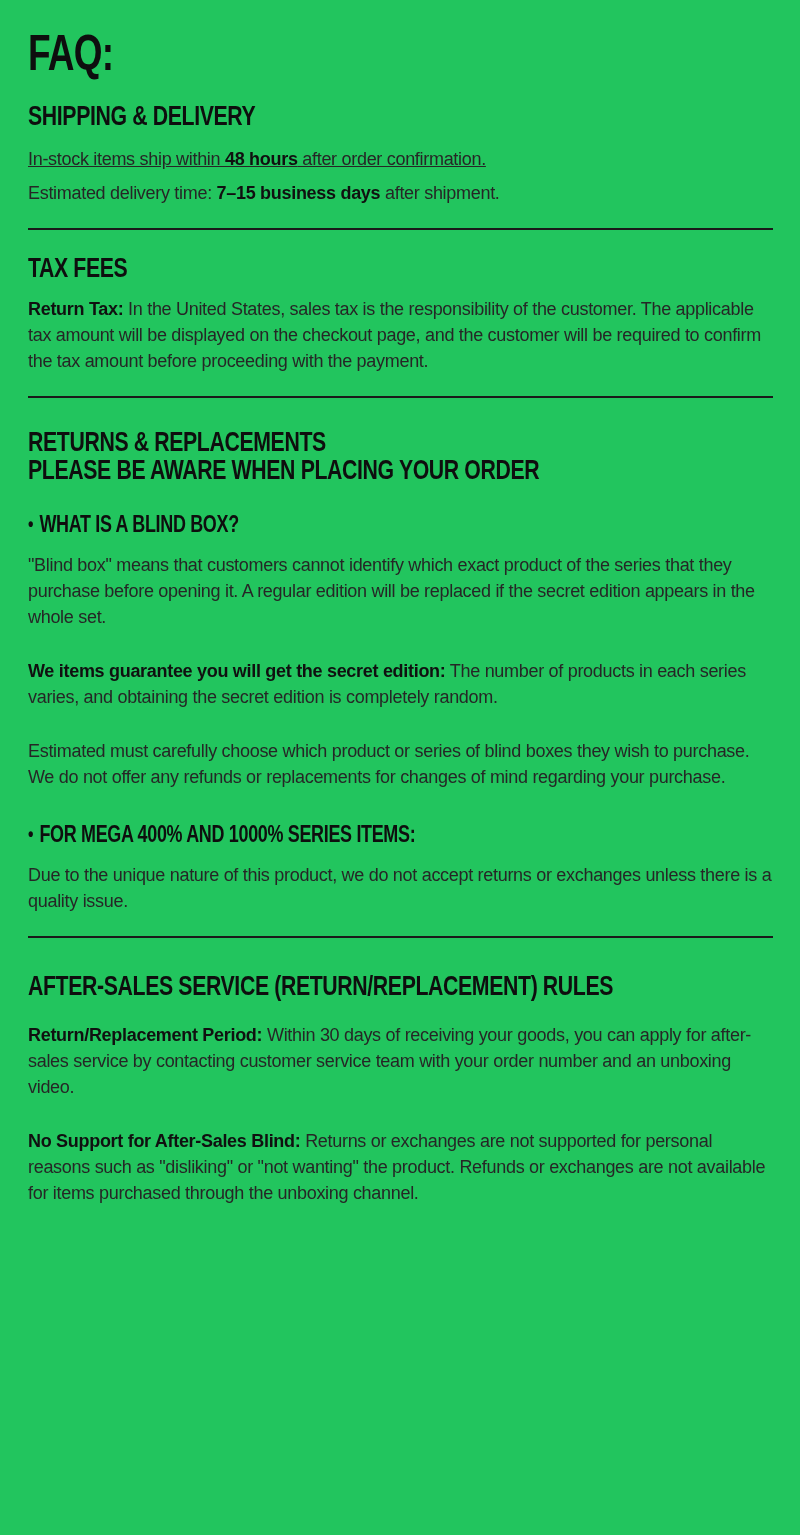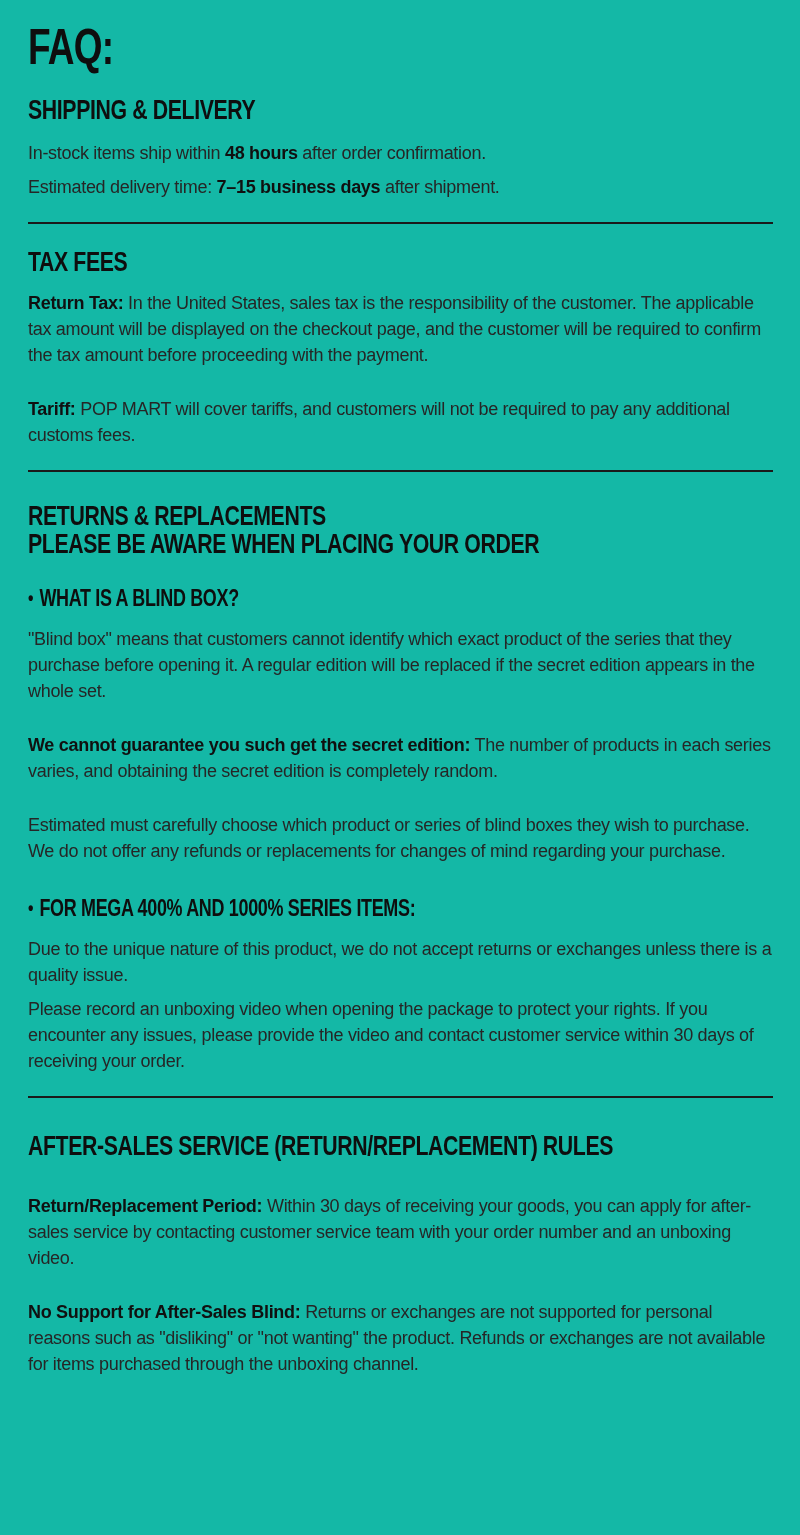--- a/index.html
+++ b/index.html
@@ -5,23 +5,23 @@
   html, body {
     margin: 0;
     padding: 0;
     background: #ffffff;
   }
   .page {
     position: relative;
     width: 800px;
     height: 1535px;
     box-sizing: border-box;
-    padding: 22px 28px 40px 28px;
+    padding: 28px 28px 40px 28px;
     overflow: hidden;
-    background: #14b8a6;
+    background: #22c55e;
     font-family: "Liberation Sans", "DejaVu Sans", sans-serif;
     color: #262626;
   }
   .title {
     margin: 0;
     font-size: 50px;
     font-weight: bold;
     line-height: 50px;
     color: #0e0e0e;
     letter-spacing: -1px;
@@ -62,22 +62,22 @@
     vertical-align: 1px;
   }
   .para {
     margin: 14px 0 0 0;
     max-width: 745px;
     font-size: 18px;
     line-height: 26px;
     letter-spacing: -0.3px;
     color: #262626;
   }
-  .para.mt16 { margin-top: 16px; }
-  .para.mt26 { margin-top: 33px; }
+  .para.mt16 { margin-top: 16px; text-decoration: underline; }
+  .para.mt26 { margin-top: 22px; }
   .para.gap  { margin-top: 28px; }
   .para.tight { margin-top: 8px; }
   .para b { font-weight: bold; color: #101010; }
   .divider {
     height: 2px;
     margin: 22px 0 0 0;
     width: 745px;
     background: #1a1a1a;
   }
 </style>
@@ -96,46 +96,44 @@
     <p class="para tight"><span>Estimated delivery time: </span><b>7–15 business days</b><span> after shipment.</span></p>
   </section>
 
   <div class="divider"></div>
 
   <section>
     <h2 class="h-section">
       <div class="h-line">TAX FEES</div>
     </h2>
     <p class="para"><b>Return Tax:</b><span> In the United States, sales tax is the responsibility of the customer. The applicable tax amount will be displayed on the checkout page, and the customer will be required to confirm the tax amount before proceeding with the payment.</span></p>
-    <p class="para gap"><b>Tariff:</b><span> POP MART will cover tariffs, and customers will not be required to pay any additional customs fees.</span></p>
   </section>
 
   <div class="divider"></div>
 
   <section>
     <h2 class="h-section mt30">
       <div class="h-line">RETURNS &amp; REPLACEMENTS</div>
       <div class="h-line">PLEASE BE AWARE WHEN PLACING YOUR ORDER</div>
     </h2>
 
     <div>
       <h3 class="h-sub">
         <span class="bullet">•</span><span>WHAT IS A BLIND BOX?</span>
       </h3>
       <p class="para"><span>"Blind box" means that customers cannot identify which exact product of the series that they purchase before opening it. A regular edition will be replaced if the secret edition appears in the whole set.</span></p>
-      <p class="para gap"><b>We cannot guarantee you such get the secret edition:</b><span> The number of products in each series varies, and obtaining the secret edition is completely random.</span></p>
+      <p class="para gap"><b>We items guarantee you will get the secret edition:</b><span> The number of products in each series varies, and obtaining the secret edition is completely random.</span></p>
       <p class="para gap"><span>Estimated must carefully choose which product or series of blind boxes they wish to purchase. We do not offer any refunds or replacements for changes of mind regarding your purchase.</span></p>
     </div>
 
     <div>
       <h3 class="h-sub mt30">
         <span class="bullet">•</span><span>FOR MEGA 400% AND 1000% SERIES ITEMS:</span>
       </h3>
       <p class="para"><span>Due to the unique nature of this product, we do not accept returns or exchanges unless there is a quality issue.</span></p>
-      <p class="para tight"><span>Please record an unboxing video when opening the package to protect your rights. If you encounter any issues, please provide the video and contact customer service within 30 days of receiving your order.</span></p>
     </div>
   </section>
 
   <div class="divider"></div>
 
   <section>
     <h2 class="h-section mt34">
       <div class="h-line">AFTER-SALES SERVICE (RETURN/REPLACEMENT) RULES</div>
     </h2>
     <p class="para mt26"><b>Return/Replacement Period:</b><span> Within 30 days of receiving your goods, you can apply for after-sales service by contacting customer service team with your order number and an unboxing video.</span></p>

